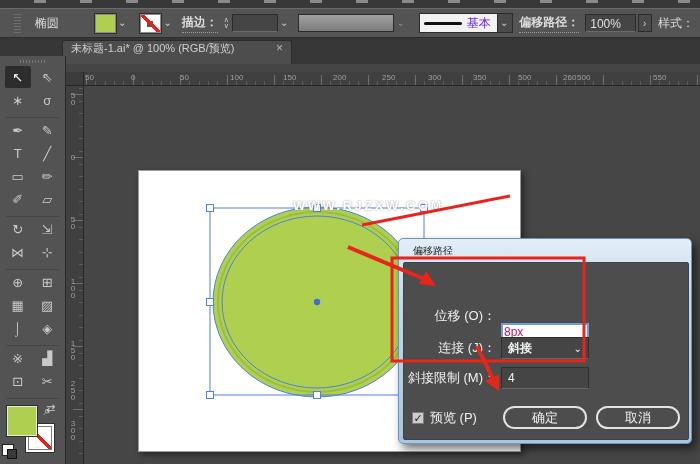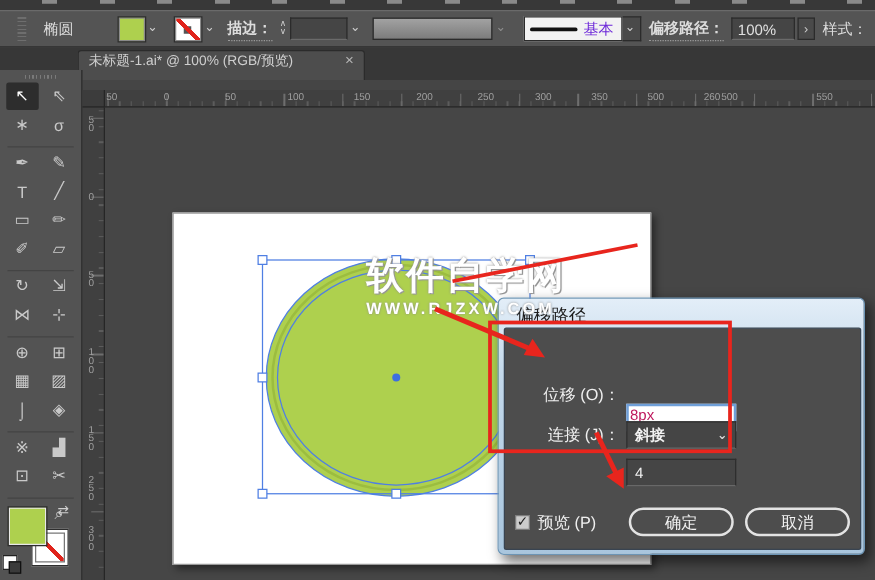--- a/index.html
+++ b/index.html
@@ -93,21 +93,21 @@
   
   #canvas { position:absolute; left:84px; top:86px; width:616px; height:378px; background:#464646; overflow:hidden; }
   #artboard { position:absolute; left:54px; top:84px; width:383px; height:282px; background:#ffffff;
     border:1px solid #9a9a9a; box-shadow:3px 3px 6px rgba(0,0,0,.45); }
   #shape-layer { position:absolute; left:0; top:0; z-index:1; }
 
   
   #offset-dialog { position:absolute; left:398px; top:238px; width:294px; height:206px; z-index:5;
     background:linear-gradient(#e3eef8 0%,#c3d8ea 30%,#a9c6de 100%);
     border:1px solid #6d95b5; border-radius:5px; box-shadow:4px 5px 10px rgba(0,0,0,.55); }
-  #dialog-title { position:absolute; left:14px; top:5px; font-size:14px; color:#1b1b1b; }
+  #dialog-title { position:absolute; left:14px; top:5px; font-size:10px; color:#1b1b1b; }
   #dialog-body { position:absolute; left:4px; top:23px; width:286px; height:178px; background:#4d4d4d;
     border:1px solid #394451; border-radius:2px; }
   .dlg-row { position:absolute; height:22px; display:flex; align-items:center; }
   .dlg-label { position:absolute; left:0; width:92px; text-align:right; color:#efefef; font-size:13px; line-height:22px; }
   .dlg-input { position:absolute; left:97px; width:88px; height:22px; font-size:12px; }
   #offset-input { background:#ffffff; border:2px solid #6f9fd8; color:#be185d; padding:0 1px;
     font-family:"Liberation Sans",sans-serif;margin-top:36px; }
   #join-select { background:#454545; border:1px solid #2e2e2e; border-bottom-color:#686868; color:#f2f2f2;
     font-weight:bold; display:flex; align-items:center; padding:0 6px; }
   #join-select .sel-chev { margin-left:auto; font-size:10px; color:#dcdcdc; }
@@ -306,33 +306,33 @@
         <span id="offset-input" class="dlg-input">8px</span>
       </div>
       <div class="dlg-row" style="top:74px; left:0; width:286px;">
         <span class="dlg-label">连接 (J)：</span>
         <span id="join-select" class="dlg-input">
           <span>斜接</span>
           <span class="sel-chev">⌄</span>
         </span>
       </div>
       <div class="dlg-row" style="top:104px; left:0; width:286px;">
+        <span class="dlg-label">斜接限制 (M)：</span>
         <span id="miter-input" class="dlg-input">4</span>
       </div>
       <div id="preview-check">
         <span id="preview-box">✓</span>
         <span id="preview-label">预览 (P)</span>
       </div>
       <div id="ok-button" class="dlg-btn">确定</div>
       <div id="cancel-button" class="dlg-btn">取消</div>
     </div>
   </div>
 
   <div id="watermark">
-    <div class="wm1">软件自学网</div>
     <div class="wm2">WWW.RJZXW.COM</div>
   </div>
 
   <svg id="annotations" width="700" height="464" viewBox="0 0 700 464">
     <rect x="392" y="258" width="192" height="103" fill="none" style="stroke:var(--red)" stroke-width="3"></rect>
     <line x1="510" y1="196" x2="362" y2="225" style="stroke:var(--red)" stroke-width="3"></line>
     <g>
       <line x1="348" y1="247" x2="424" y2="279" style="stroke:var(--red)" stroke-width="4"></line>
       <polygon points="436,286 419,284 426,271" style="fill:var(--red)"></polygon>
     </g>

